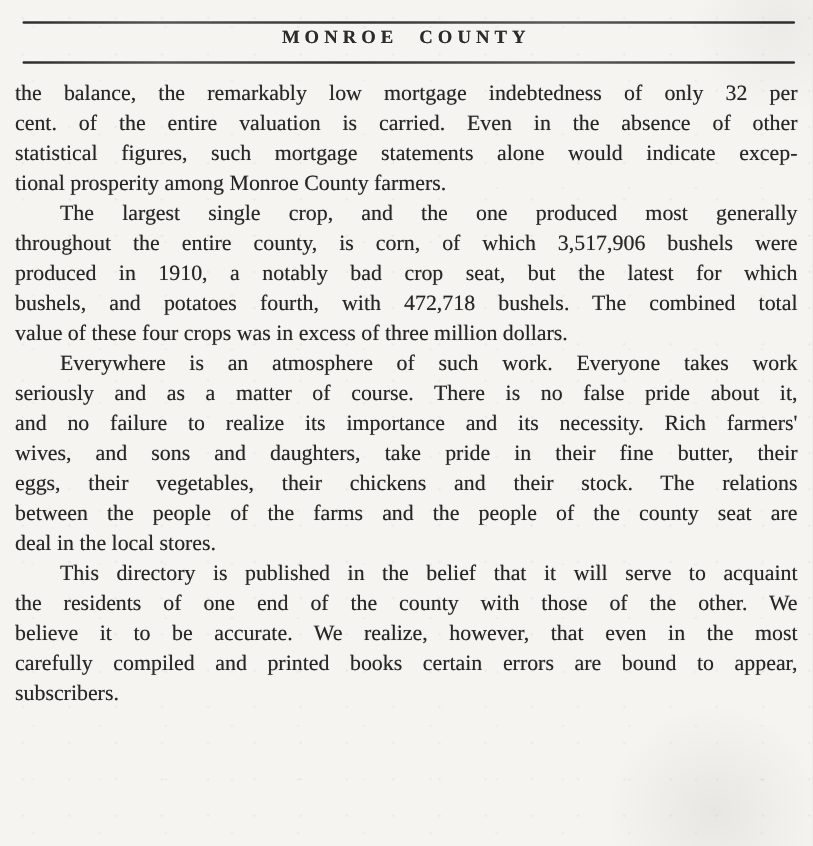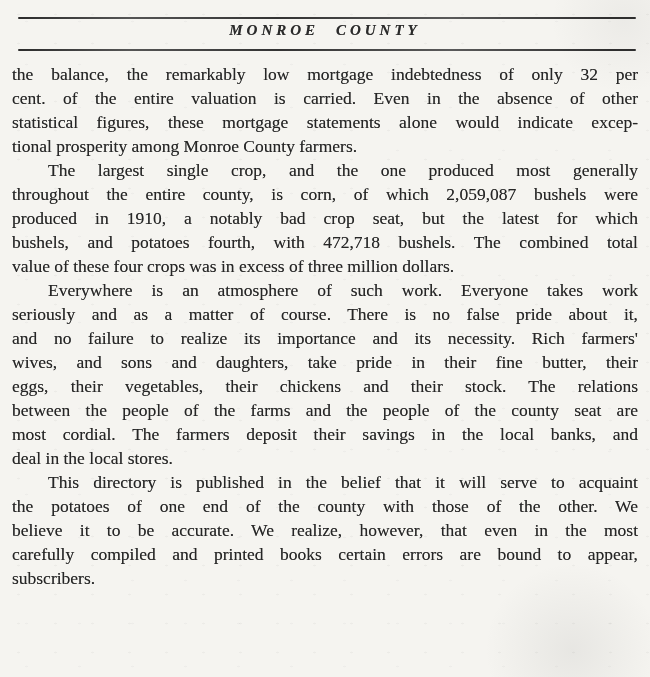--- a/index.html
+++ b/index.html
@@ -39,21 +39,20 @@
     top: 22px;
     left: 0;
     width: 100%;
     text-align: center;
     font-size: 15px;
     font-weight: bold;
     letter-spacing: 4px;
     word-spacing: 9px;
     color: #2b2b2b;
     text-shadow: 0 0 0.5px rgba(40,40,40,0.55);
-    font-style: italic;
   }
   .page-body {
     position: absolute;
     top: 62px;
     left: 12px;
     width: 626px;
     font-size: 17.5px;
     line-height: 24px;
     text-shadow: 0 0 0.6px rgba(35,35,35,0.5);
   }
@@ -75,34 +74,33 @@
 <body>
 
 <div class="page">
   <div class="rule rule-top"></div>
   <div class="running-head">MONROE COUNTY</div>
   <div class="rule rule-bottom"></div>
 
   <div class="page-body">
       <div class="line">the balance, the remarkably low mortgage indebtedness of only 32 per</div>
       <div class="line">cent. of the entire valuation is carried. Even in the absence of other</div>
-      <div class="line">statistical figures, these mortgage statements alone would indicate excep-</div>
+      <div class="line">statistical figures, such mortgage statements alone would indicate excep-</div>
       <div class="line last">tional prosperity among Monroe County farmers.</div>
       <div class="line indent">The largest single crop, and the one produced most generally</div>
-      <div class="line">throughout the entire county, is corn, of which 2,059,087 bushels were</div>
+      <div class="line">throughout the entire county, is corn, of which 3,517,906 bushels were</div>
       <div class="line">produced in 1910, a notably bad crop seat, but the latest for which</div>
       <div class="line">bushels, and potatoes fourth, with 472,718 bushels. The combined total</div>
       <div class="line last">value of these four crops was in excess of three million dollars.</div>
       <div class="line indent">Everywhere is an atmosphere of such work. Everyone takes work</div>
       <div class="line">seriously and as a matter of course. There is no false pride about it,</div>
       <div class="line">and no failure to realize its importance and its necessity. Rich farmers'</div>
       <div class="line">wives, and sons and daughters, take pride in their fine butter, their</div>
       <div class="line">eggs, their vegetables, their chickens and their stock. The relations</div>
       <div class="line">between the people of the farms and the people of the county seat are</div>
-      <div class="line">most cordial. The farmers deposit their savings in the local banks, and</div>
       <div class="line last">deal in the local stores.</div>
       <div class="line indent">This directory is published in the belief that it will serve to acquaint</div>
-      <div class="line">the potatoes of one end of the county with those of the other. We</div>
+      <div class="line">the residents of one end of the county with those of the other. We</div>
       <div class="line">believe it to be accurate. We realize, however, that even in the most</div>
       <div class="line">carefully compiled and printed books certain errors are bound to appear,</div>
       <div class="line last">subscribers.</div>
     </div>
 </div>
 
 </body></html>

